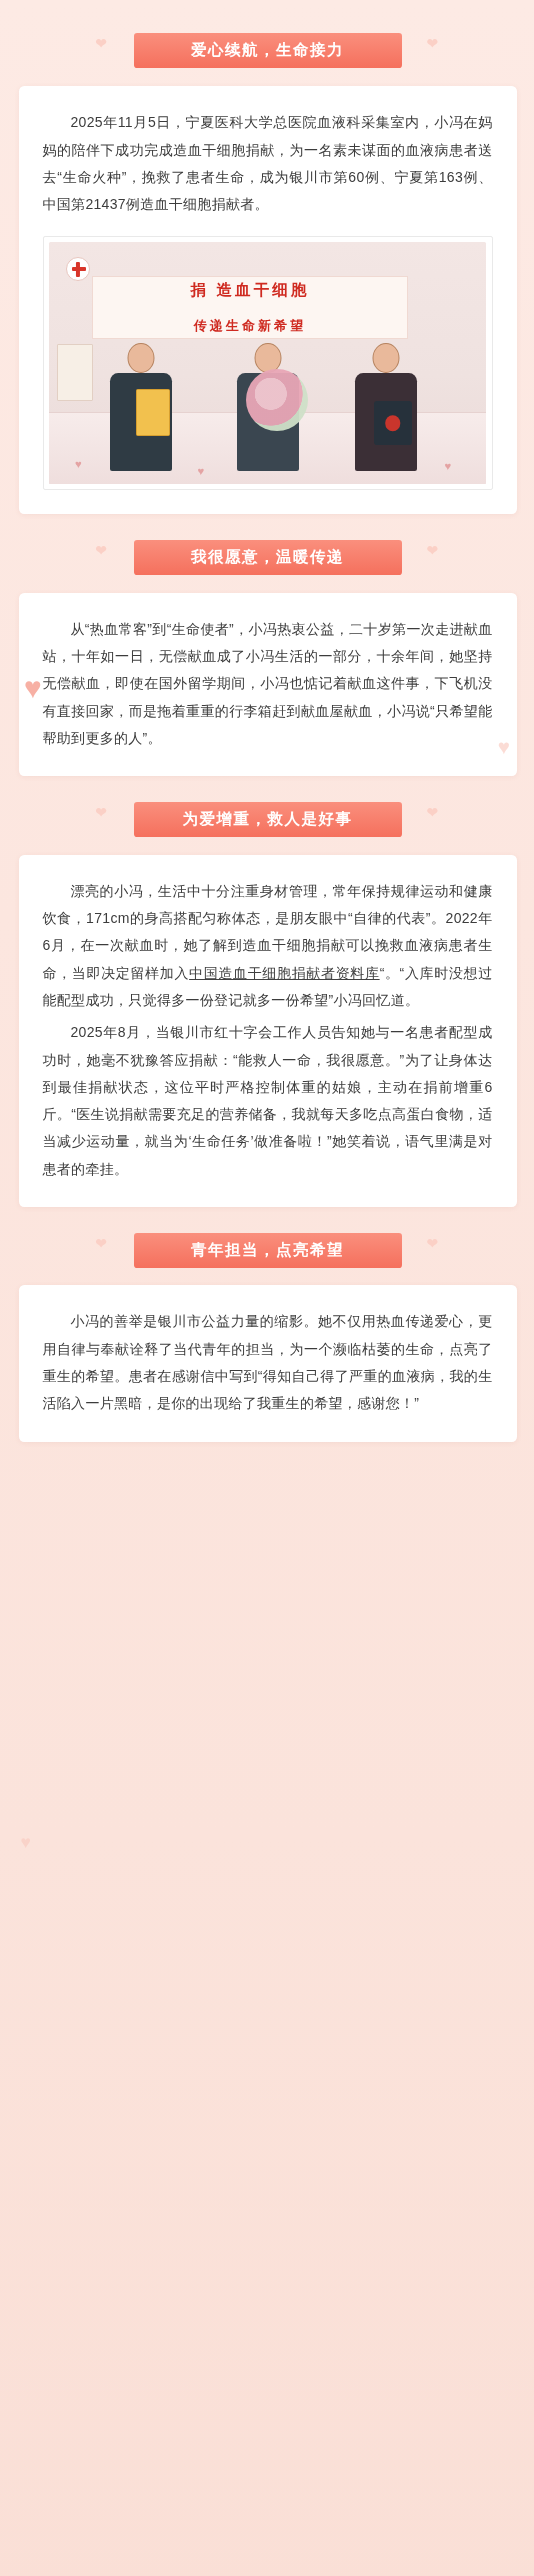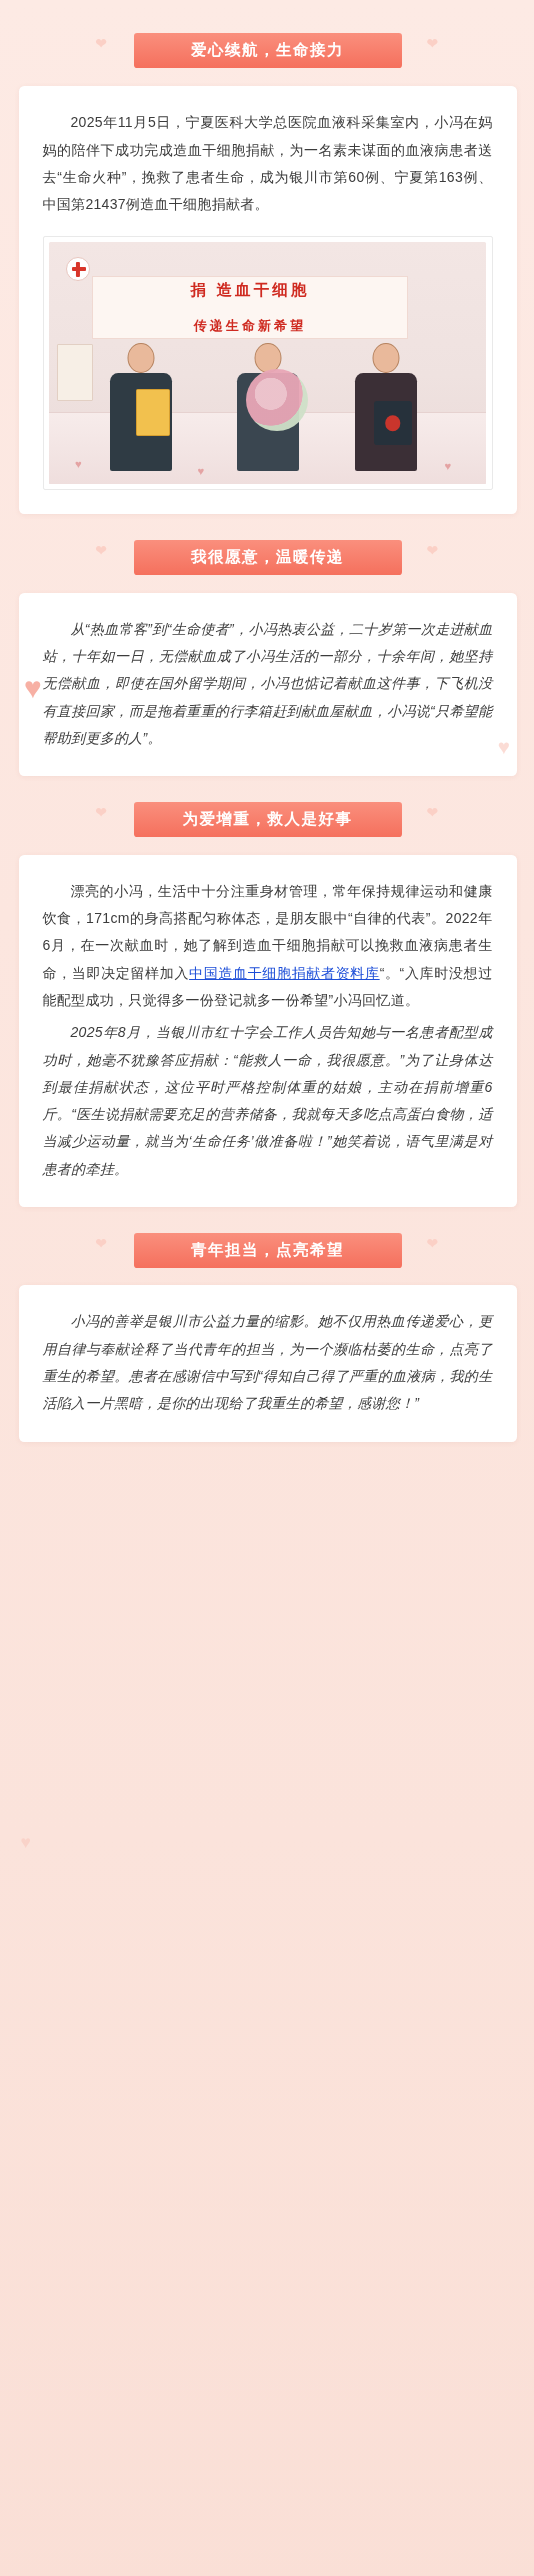--- a/index.html
+++ b/index.html
@@ -94,21 +94,21 @@
   }
   .card p {
     margin: 0 0 5.2px 0;
     font-size: 14px;
     line-height: 1.95;
     text-align: justify;
     text-indent: 2em;
     color: #3c3c3c;
     letter-spacing: 0.3px;
   }
-  .card p:last-child { margin-bottom: 0; font-style: italic; }
+  .card p:last-child { margin-bottom: 0; }
   .link {
     color: #3a7fd5;
     text-decoration: underline;
     cursor: pointer;
   }
 
   
   .photo-wrap {
     margin-top: 17.5px;
     background: #fff;
@@ -329,21 +329,21 @@
 
   <div class="banner">
     <div class="banner-inner">
       <span class="banner-heart left">❤</span>
       <span>为爱增重，救人是好事</span>
       <span class="banner-heart right">❤</span>
     </div>
   </div>
 
   <div class="card">
-    <p id="p-link">漂亮的小冯，生活中十分注重身材管理，常年保持规律运动和健康饮食，171cm的身高搭配匀称体态，是朋友眼中“自律的代表”。2022年6月，在一次献血时，她了解到造血干细胞捐献可以挽救血液病患者生命，当即决定留样加入<span class="link" style="color: #1d4ed8;">中国造血干细胞捐献者资料库</span>“。“入库时没想过能配型成功，只觉得多一份登记就多一份希望”小冯回忆道。</p>
+    <p id="p-link">漂亮的小冯，生活中十分注重身材管理，常年保持规律运动和健康饮食，171cm的身高搭配匀称体态，是朋友眼中“自律的代表”。2022年6月，在一次献血时，她了解到造血干细胞捐献可以挽救血液病患者生命，当即决定留样加入<span class="link" style="color: #404040;">中国造血干细胞捐献者资料库</span>“。“入库时没想过能配型成功，只觉得多一份登记就多一份希望”小冯回忆道。</p>
     <p>2025年8月，当银川市红十字会工作人员告知她与一名患者配型成功时，她毫不犹豫答应捐献：“能救人一命，我很愿意。”为了让身体达到最佳捐献状态，这位平时严格控制体重的姑娘，主动在捐前增重6斤。“医生说捐献需要充足的营养储备，我就每天多吃点高蛋白食物，适当减少运动量，就当为‘生命任务’做准备啦！”她笑着说，语气里满是对患者的牵挂。</p>
   </div>
 
   <div class="banner">
     <div class="banner-inner">
       <span class="banner-heart left">❤</span>
       <span>青年担当，点亮希望</span>
       <span class="banner-heart right">❤</span>
     </div>
   </div>

